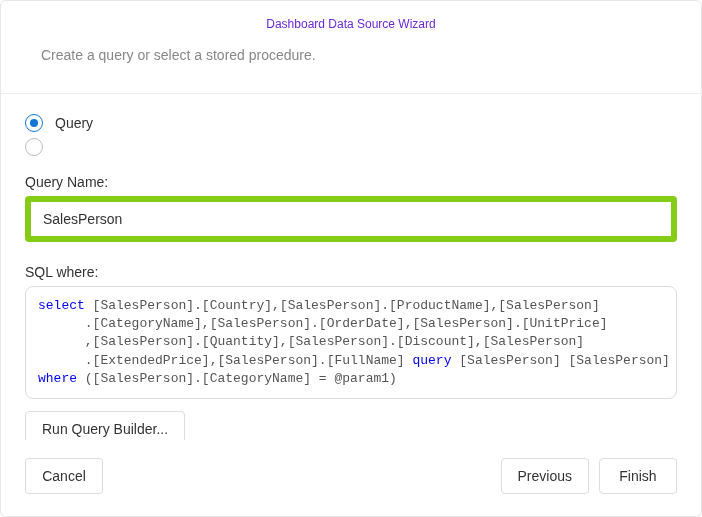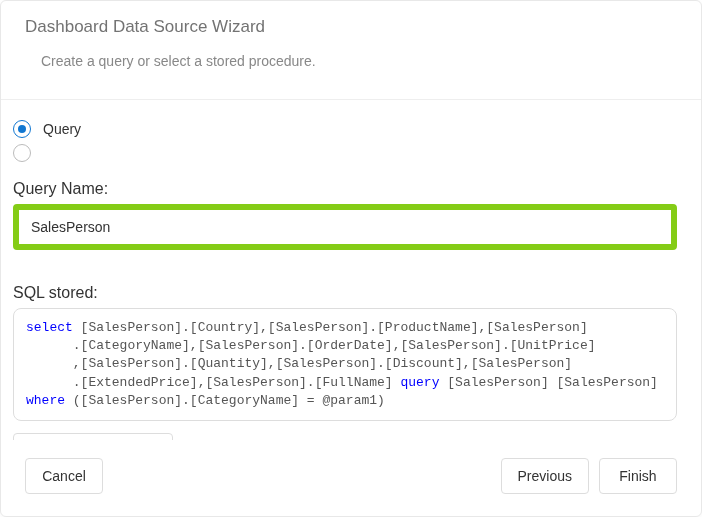--- a/index.html
+++ b/index.html
@@ -17,38 +17,39 @@
     border-radius: 6px;
     box-shadow: 0 1px 4px rgba(0,0,0,0.04);
     display: flex;
     flex-direction: column;
     background: #fff;
   }
   .header {
     padding: 16px 24px 14px 24px;
   }
   .title {
-    font-size: 17px;
+    font-size: 12px;
     font-weight: 400;
-    color: #737373;
+    color: #6d28d9;
     margin: 0 0 2px 0;
+    text-align: center;
   }
   .subtitle {
     font-size: 14px;
     color: #888;
     margin: 16px;
   }
   .divider {
     border: none;
     border-top: 1px solid #eee;
     margin: 0;
   }
   .body {
     flex: 1;
-    padding: 20px 24px 0 12px;
+    padding: 20px 24px 0 24px;
     overflow: auto;
   }
   .radio-group {
     margin-bottom: 18px;
   }
   .radio-row {
     display: flex;
     align-items: center;
     margin-bottom: 6px;
     cursor: pointer;
@@ -73,24 +74,24 @@
     width: 8px;
     height: 8px;
     background: #1177d1;
     border-radius: 50%;
   }
   .radio-label {
     font-size: 14px;
     color: #333;
   }
   .field-label {
-    font-size: 16px;
+    font-size: 14px;
     color: #333;
     margin-bottom: 6px;
-    margin-top: 16px;
+    margin-top: 4px;
   }
   .text-input {
     width: 100%;
     font-size: 14px;
     padding: 9px 12px;
     border: 6px solid #84cc16;
     border-radius: 4px;
     font-family: inherit;
     color: #333;
     outline: none;
@@ -160,21 +161,21 @@
         <span class="radio-label">Query</span>
       </div>
       <div class="radio-row">
         <span class="radio"></span>
       </div>
     </div>
 
     <div class="field-label">Query Name:</div>
     <input type="text" class="text-input" value="SalesPerson" style="">
 
-    <div class="field-label">SQL stored:</div>
+    <div class="field-label">SQL where:</div>
     <div class="sql-box" id="sql-box"><span class="kw">select</span><span> [SalesPerson].[Country],[SalesPerson].[ProductName],[SalesPerson]
       .[CategoryName],[SalesPerson].[OrderDate],[SalesPerson].[UnitPrice]
       ,[SalesPerson].[Quantity],[SalesPerson].[Discount],[SalesPerson]
       .[ExtendedPrice],[SalesPerson].[FullName] </span><span class="kw">query</span><span> [SalesPerson] [SalesPerson]
 </span><span class="kw">where</span><span> ([SalesPerson].[CategoryName] = @param1)</span></div>
 
     <button class="btn builder-btn">Run Query Builder...</button>
 
   </div>
 

